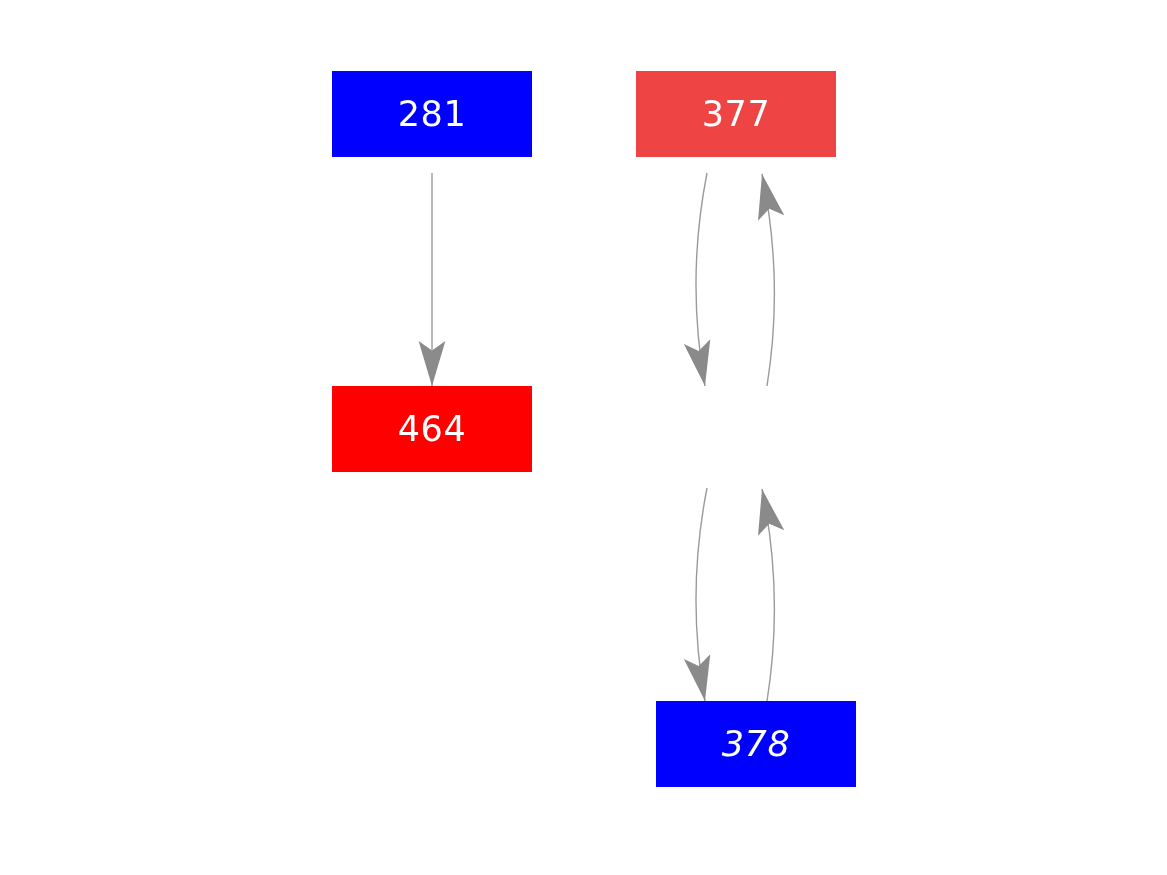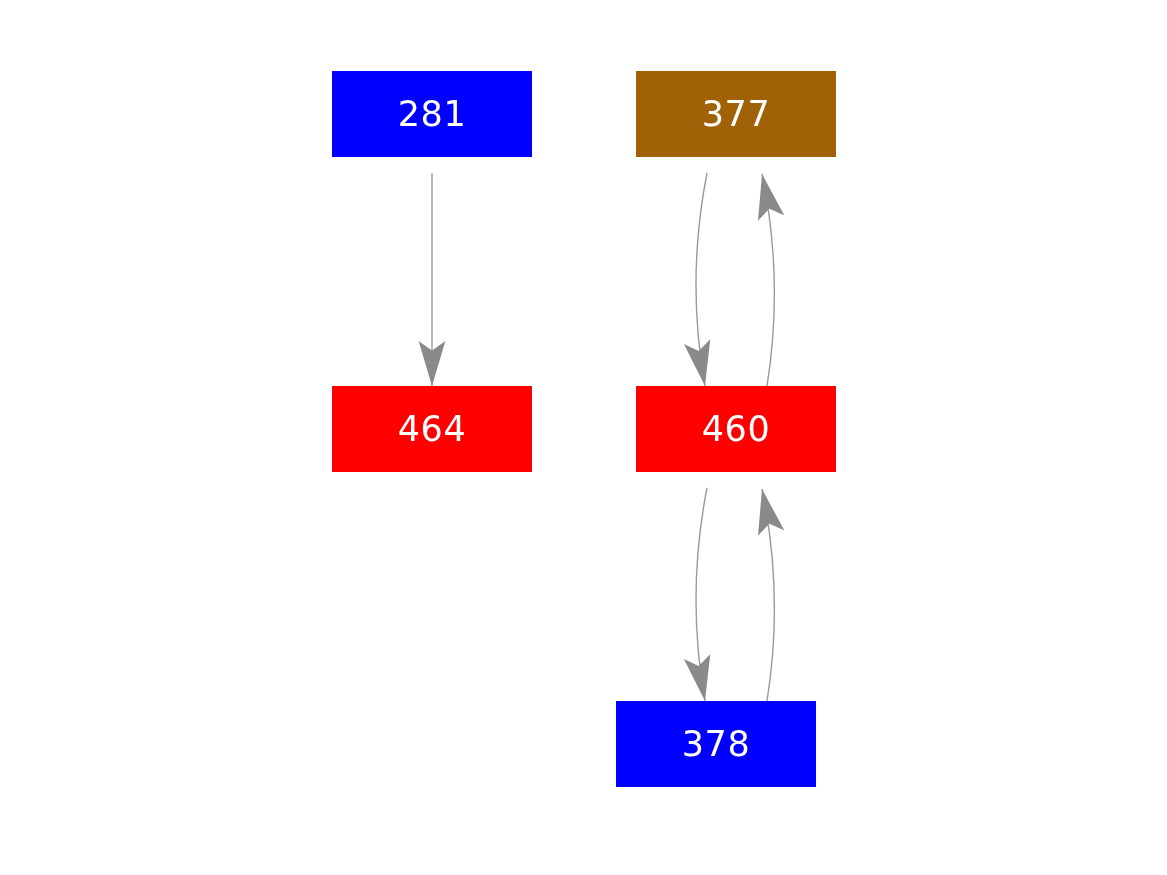--- a/index.html
+++ b/index.html
@@ -32,21 +32,21 @@
   }
   .node .label {
     font-size: 35px;
     line-height: 1;
     letter-spacing: 0.5px;
   }
   .pos-281 { left: 332px; top: 71px; }
   .pos-377 { left: 636px; top: 71px; }
   .pos-464 { left: 332px; top: 386px; }
   .pos-460 { left: 636px; top: 386px; }
-  .pos-378 { left: 616px; top: 701px; }
+  .pos-378 { left: 656px; top: 701px; font-style: italic; }
 </style>
 </head>
 <body>
 
 <div class="canvas">
 
   <svg class="edges-layer" width="1167" height="875" viewBox="0 0 1167 875" xmlns="http://www.w3.org/2000/svg">
     <defs>
       <marker id="ah" viewBox="0 0 45 28" refX="45" refY="14" markerWidth="45" markerHeight="28" markerUnits="userSpaceOnUse" orient="auto">
         <path d="M 45 14 L 0 0.6 L 9.5 14 L 0 27.4 Z" fill="#8a8a8a"></path>
@@ -61,29 +61,26 @@
 
     <path d="M 707 488 Q 686 595 705 701" fill="none" stroke-width="1.4" marker-end="url(#ah)" stroke="#9a9a9a"></path>
 
     <path d="M 767 701 Q 784 595 762 489" fill="none" stroke-width="1.4" marker-end="url(#ah)" stroke="#9a9a9a"></path>
   </svg>
 
   <div class="node pos-281" style="background: rgb(0, 0, 255); color: rgb(255, 255, 255);">
     <span class="label">281</span>
   </div>
 
-  <div class="node pos-377" style="background: #a16207; color: rgb(255, 255, 255);">
+  <div class="node pos-377" style="background: #ef4444; color: rgb(255, 255, 255);">
     <span class="label">377</span>
   </div>
 
   <div class="node pos-464" style="background: rgb(255, 0, 0); color: rgb(255, 255, 255);">
     <span class="label">464</span>
   </div>
 
-  <div class="node pos-460" style="background: rgb(255, 0, 0); color: rgb(255, 255, 255);">
-    <span class="label">460</span>
-  </div>
 
   <div class="node pos-378" style="background: rgb(0, 0, 255); color: rgb(255, 255, 255);">
     <span class="label">378</span>
   </div>
 
 </div>
 
 </body></html>

